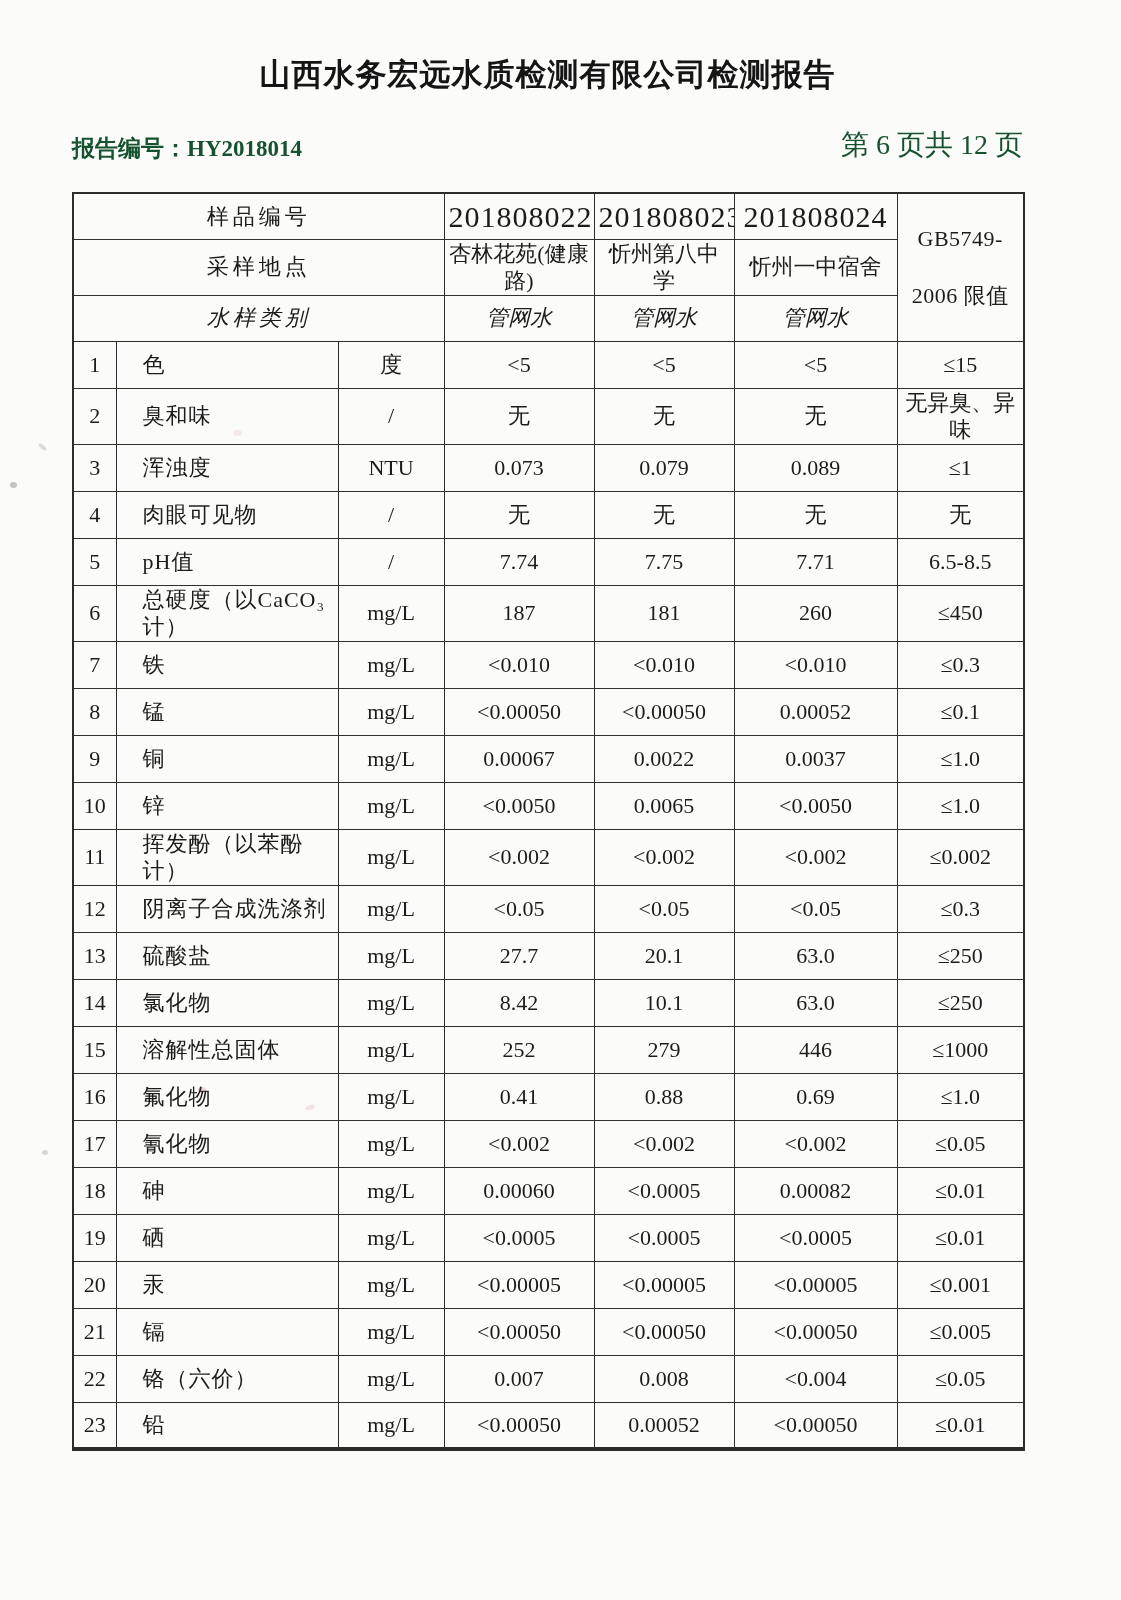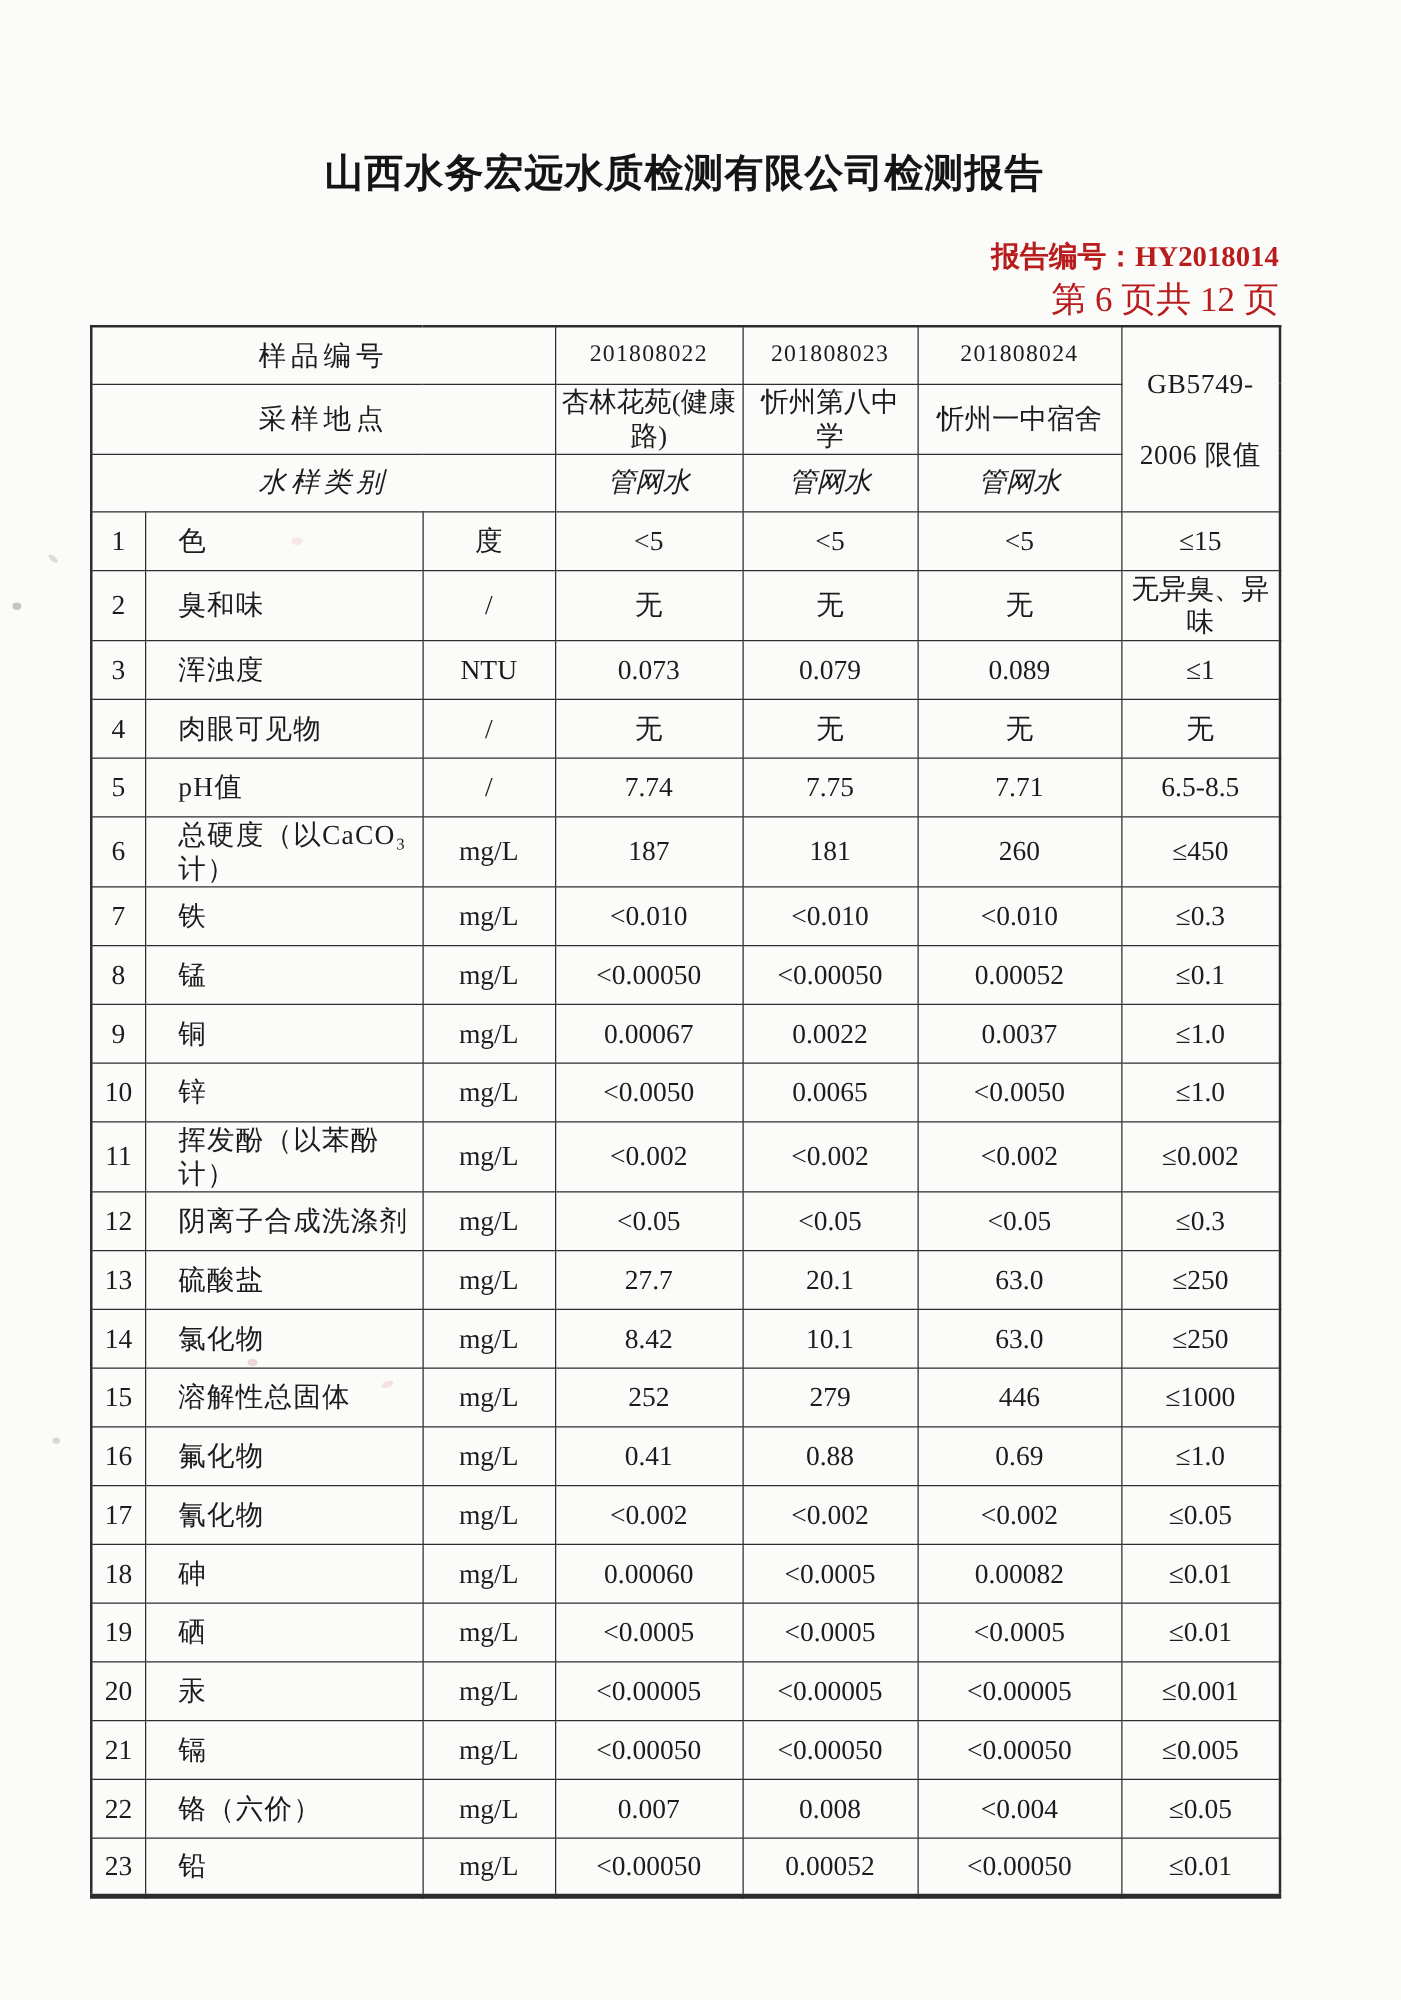--- a/index.html
+++ b/index.html
@@ -31,37 +31,36 @@
   .speck.s6 { left: 233px; top: 430px; width: 9px; height: 6px; background: #edd0da; opacity: .45; }
 
   .content {
     position: absolute;
     left: 72px;
     top: 0;
     width: 951px;
   }
   .title {
     margin: 0;
-    padding-top: 118px;
+    padding-top: 54px;
     text-align: center;
     font-size: 31px;
     font-weight: bold;
     letter-spacing: 1px;
     color: #151515;
   }
   .meta-row {
     display: flex;
     justify-content: space-between;
     align-items: flex-end;
     margin-top: 30px;
-    margin-bottom: 1px;
+    margin-bottom: 28px;
     font-size: 23px;
     font-weight: bold;
-    color: #b91c1c;
-    flex-direction: column;
+    color: #14532d;
   }
   .meta-row .page-indicator { font-weight: normal; font-size: 28px; }
 
   table.results {
     table-layout: fixed;
     width: 951px;
     border-collapse: collapse;
     border: 2.5px solid #2c2c2c;
     border-bottom-width: 4px;
     background: transparent;
@@ -75,21 +74,21 @@
     padding: 0 4px;
     line-height: 1.25;
     overflow: hidden;
   }
   thead tr.h-ids    { height: 46px; }
   thead tr.h-loc    { height: 56px; }
   thead tr.h-type   { height: 46px; font-style: italic; }
   tbody tr          { height: 47px; }
 
   thead td.merged-label { letter-spacing: 4px; }
-  thead td.sample-id { font-size: 19px; letter-spacing: 1px; }
+  thead td.sample-id { font-size: 30px; letter-spacing: 1px; }
   td.limit-head {
     font-size: 23px;
     letter-spacing: 0.5px;
   }
   td.limit-head .l1 { margin-bottom: 30px; }
   tbody td.param-name {
     text-align: left;
     padding-left: 26px;
     letter-spacing: 1px;
   }

